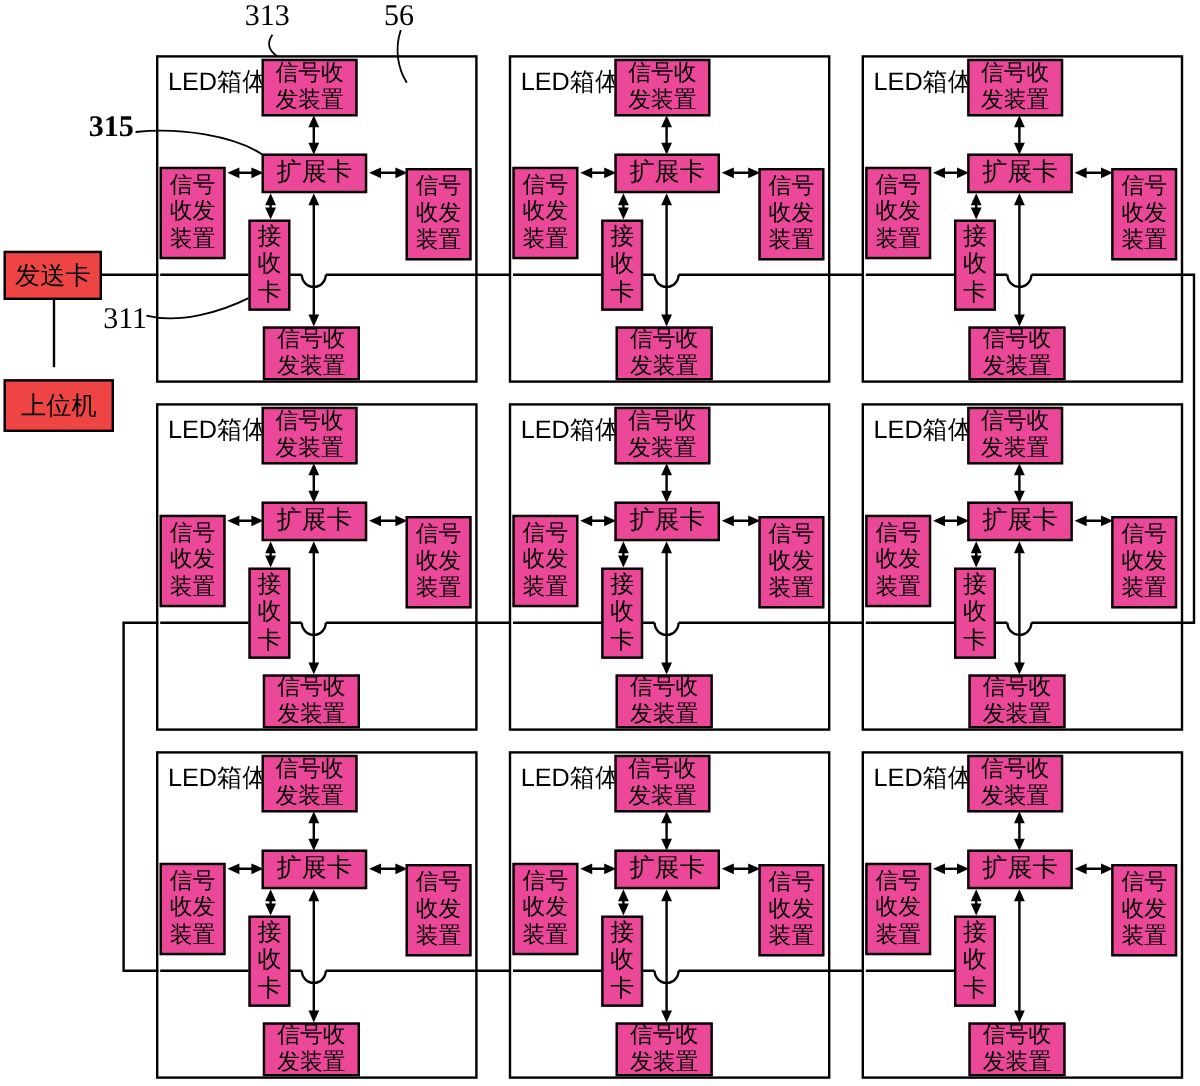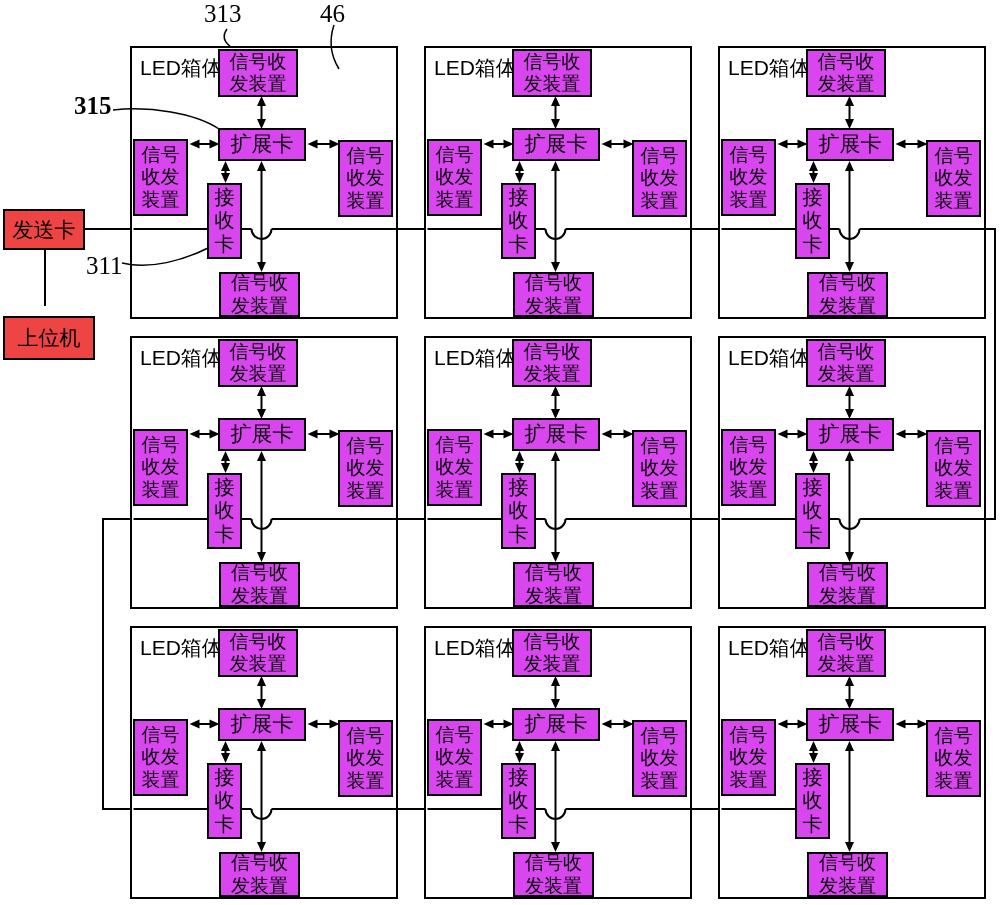--- a/index.html
+++ b/index.html
@@ -13,21 +13,21 @@
 
   .wiring { position: absolute; left: 0; top: 0; }
 
   .cabinet {
     position: absolute; width: 268px; height: 273px;
     border: 2px solid #000; background: transparent;
   }
   .cab-svg { position: absolute; left: 0; top: 0; width: 100%; height: 100%; }
 
   .b {
-    position: absolute; background: #d946ef; border: 2px solid #000;
+    position: absolute; background: #ec4899; border: 2px solid #000;
     display: flex; flex-direction: column; align-items: center; justify-content: center;
     text-align: center; line-height: 1.18; color: #000;
   }
   .cab-title { position: absolute; left: 8px; top: 6px; font-size: 21px; white-space: nowrap; }
   .t-top    { left: 86px;  top: 1px;   width: 80px; height: 48px; font-size: 19px; }
   .t-exp    { left: 86px;  top: 80px;  width: 88px; height: 33px; font-size: 21px; }
   .t-recv   { left: 75px;  top: 135px; width: 35px; height: 76px; font-size: 20px; line-height: 1.17; }
   .t-left   { left: 1px;   top: 91px;  width: 55px; height: 77px; font-size: 19px; }
   .t-right  { left: 206px; top: 92px;  width: 55px; height: 77px; font-size: 19px; }
   .t-bottom { left: 87px;  top: 224px; width: 81px; height: 45px; font-size: 19px; }
@@ -735,21 +735,21 @@
     </div>
 
     <div class="b t-bottom">
       <span>信号收</span>
       <span>发装置</span>
     </div>
   </div>
 </div>
 
   <div class="ref" style="left:204px; top:0px; width:48px;">313</div>
-  <div class="ref" style="left:320px; top:0px; width:36px;">46</div>
+  <div class="ref" style="left:320px; top:0px; width:36px;">56</div>
   <div class="ref" style="left:74px; top:92px; width:48px;font-weight:bold;">315</div>
   <div class="ref" style="left:86px; top:252px; width:48px;">311</div>
 
   <div class="ext-box" id="sending-card">
     <span>发送卡</span>
   </div>
   <div class="ext-box" id="host-computer">
     <span>上位机</span>
   </div>
 </div>

